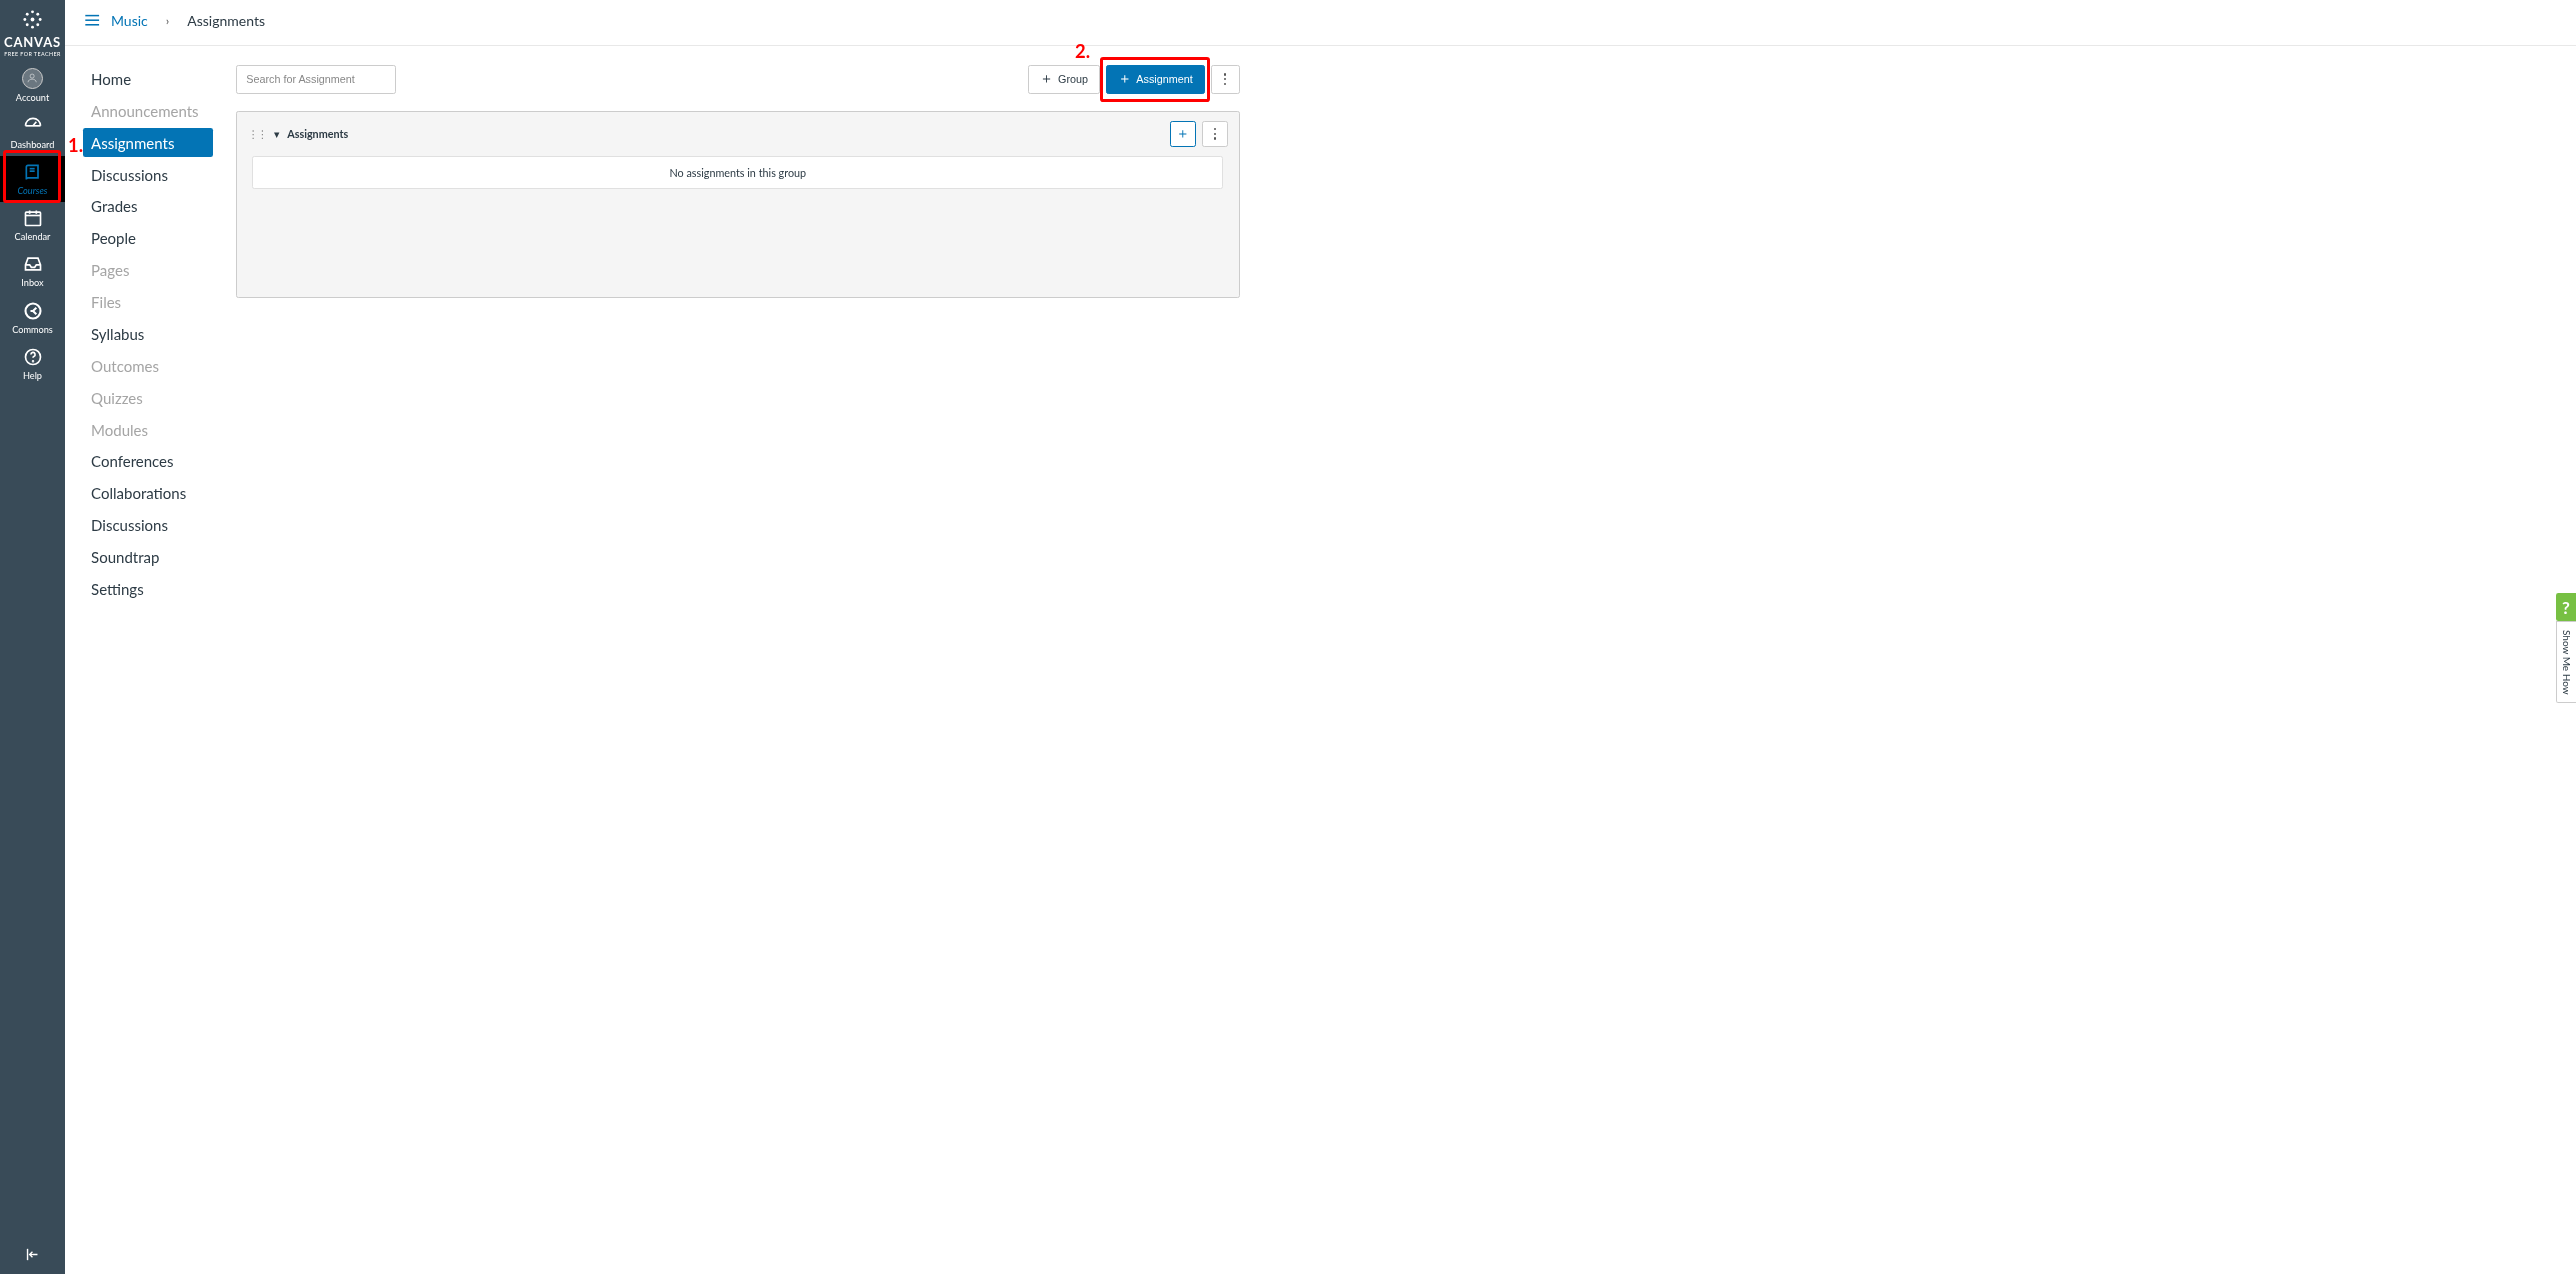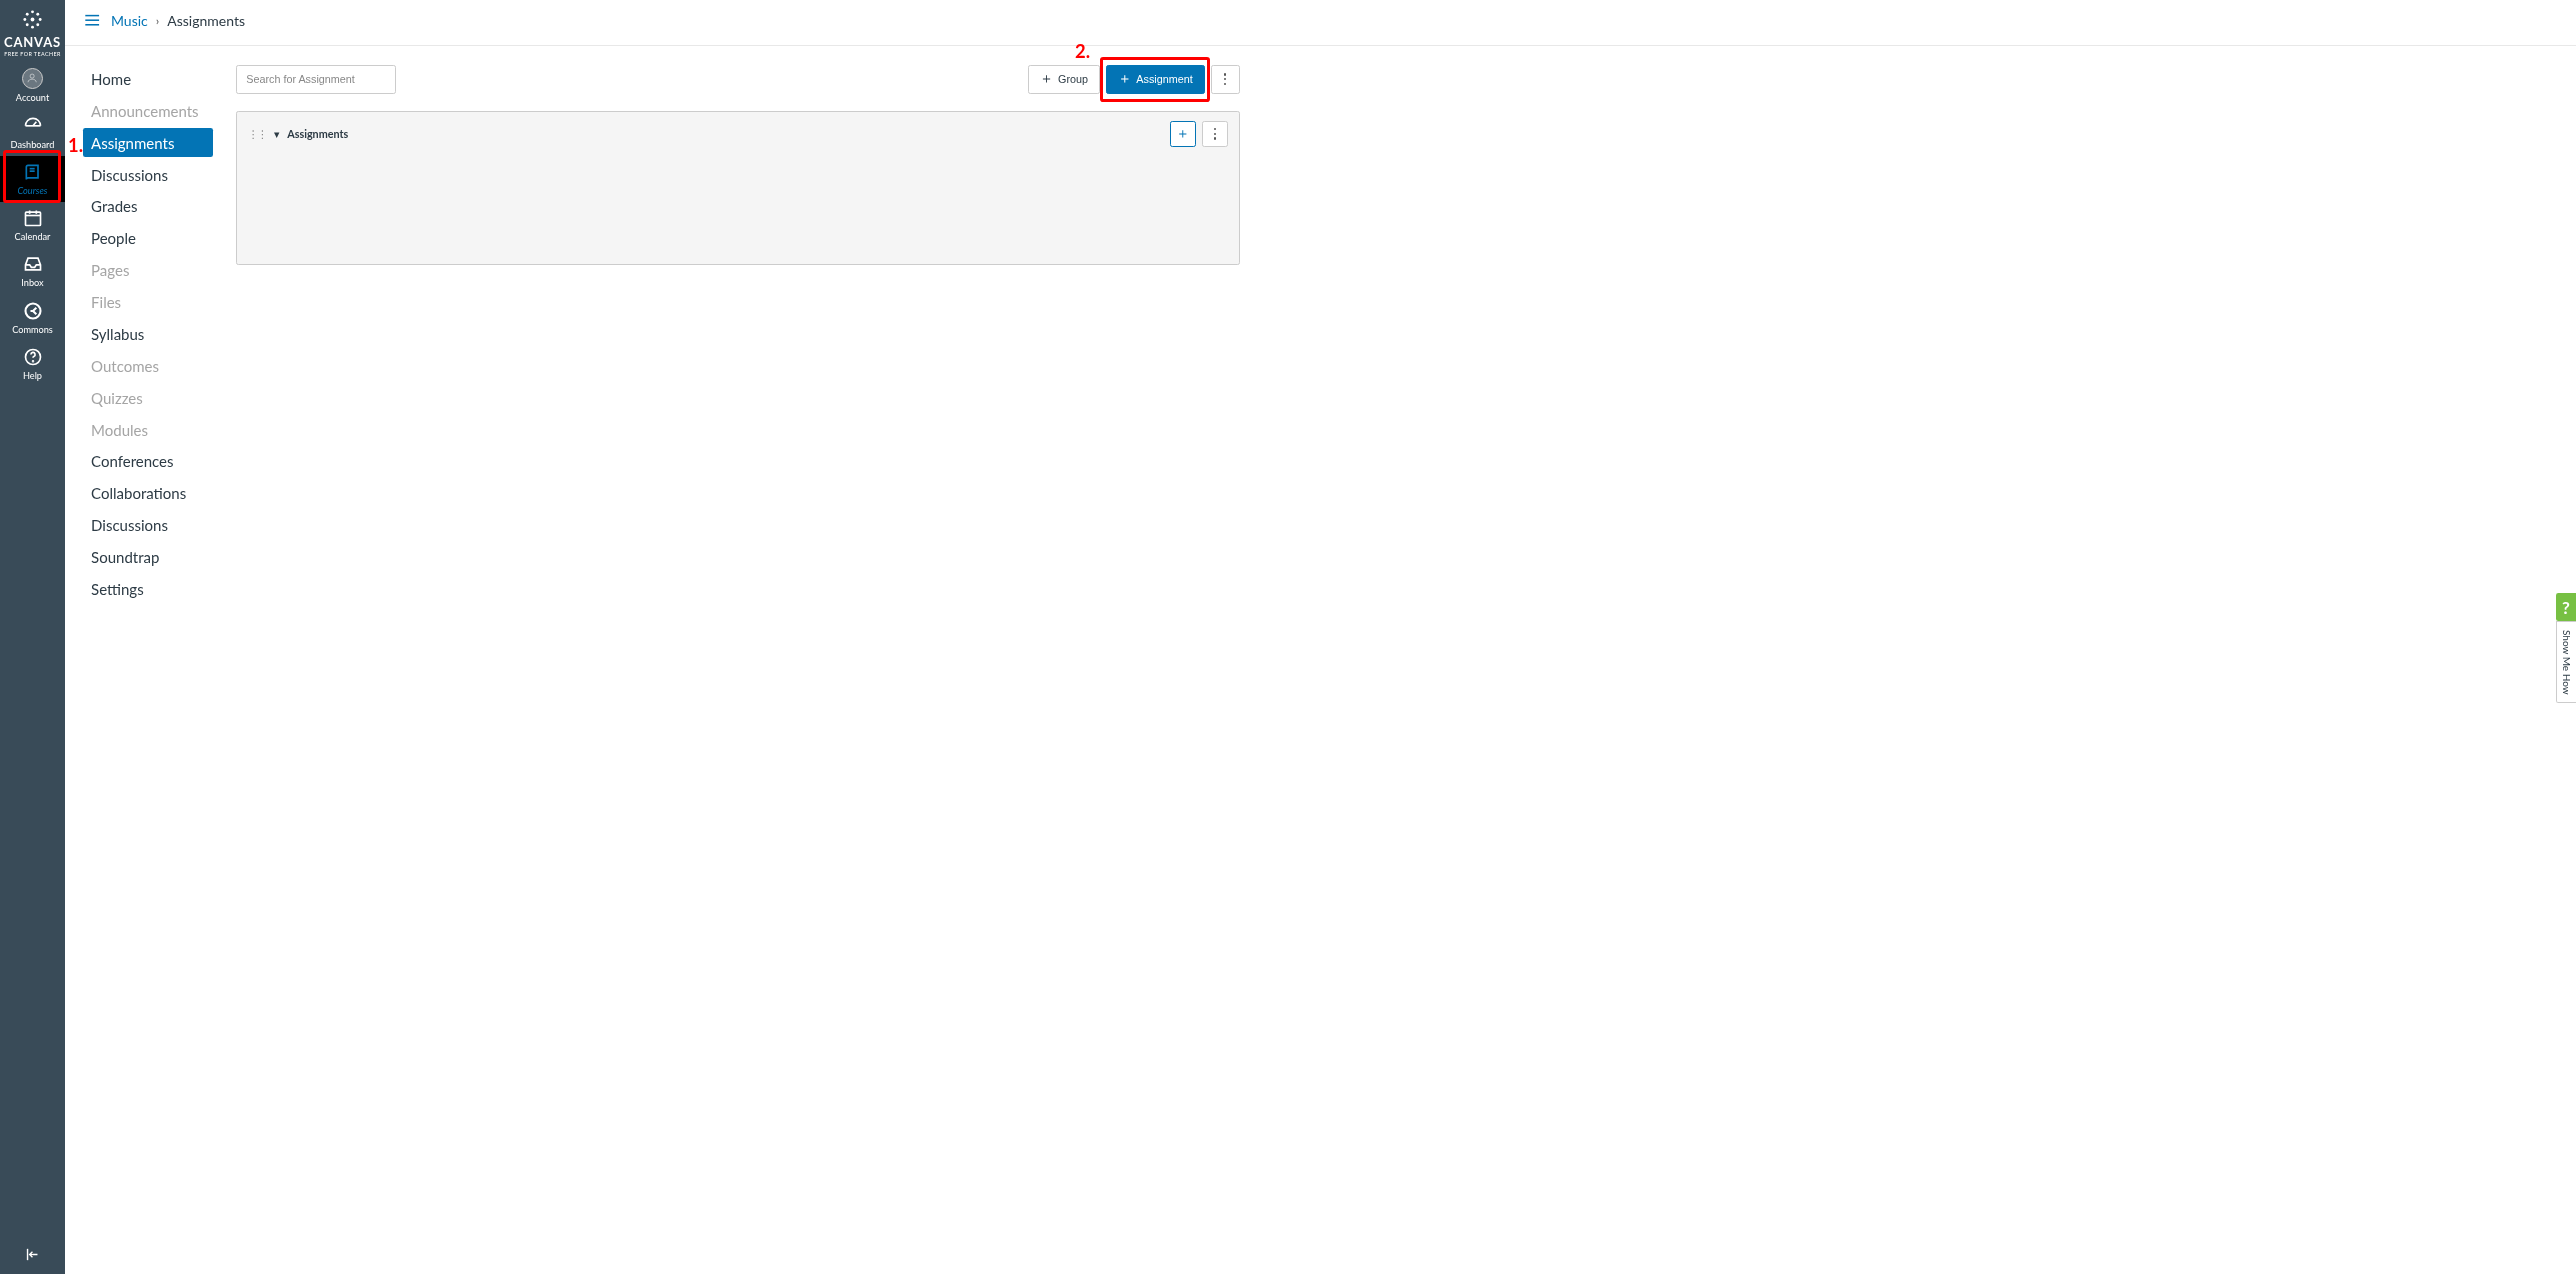--- a/index.html
+++ b/index.html
@@ -18,21 +18,21 @@
 .global-nav .nav-item.active svg { stroke: #0374b5; fill: none;}
 .global-nav .nav-item svg { stroke: #fff; fill: none; }
 .global-nav .collapse-btn { margin-top: auto; width: 100%; padding: 9.2px 0; text-align: center; color:#fff;}
 .global-nav .collapse-btn svg { stroke:#fff; }
 
 
 .main { margin-left: 65px; height: 100vh; display:flex; flex-direction: column; }
 .topbar { display: flex; align-items: center; gap: 9.2px; padding: 10.8px 18.4px 14px 18.4px; border-bottom:0.8px solid #e8e8e8;}
 .hamburger { cursor:pointer; }
 .hamburger svg { stroke:#0374b5; }
-.breadcrumb { font-size: 14px; display:flex; align-items:center; gap:8px;}
+.breadcrumb { font-size: 14px; display:flex; align-items:center; gap:18px;}
 .breadcrumb .crumb-link { color: #0374b5; }
 .breadcrumb .crumb-sep { color: #555; font-size: 12.3px;}
 .breadcrumb .crumb-current { color: #2d3b45; }
 
 .content-row { display:flex; flex: 1; min-height:0;}
 .course-nav { width: 148px; padding: 18.4px 0 18.4px 18.4px; }
 .course-nav ul { list-style: none; }
 .course-nav li { margin-bottom: 3.1px; }
 .course-nav a { display:block; padding: 5.4px 7.7px; font-size: 15px; color:#2d3b45; border-radius: 2.3px;}
 .course-nav a.disabled { color: #a5a5a5; }
@@ -299,20 +299,23 @@
             </button>
             <button class="btn">
               <span class="kebab-dots">
                   <span></span>
                   <span></span>
                   <span></span>
                 </span>
             </button>
           </div>
         </div>
+        <div class="assignment-list">
+          <div class="assignment-empty">No assignments in this group</div>
+        </div>
       </div>
     </div>
   </div>
 </div>
 
 <div class="annotation-box" id="anno-box-1" style="left: 3.1px; top: 150px; width: 58px; height: 53px;"></div>
 <div class="annotation-label" id="anno-lbl-1" style="left: 68px; top: 134px;">1.</div>
 <div class="annotation-box" id="anno-box-2" style="left: 1100px; top: 57px; width: 110px; height: 45px;"></div>
 <div class="annotation-label" id="anno-lbl-2" style="left: 1075px; top: 40px;">2.</div>
 

